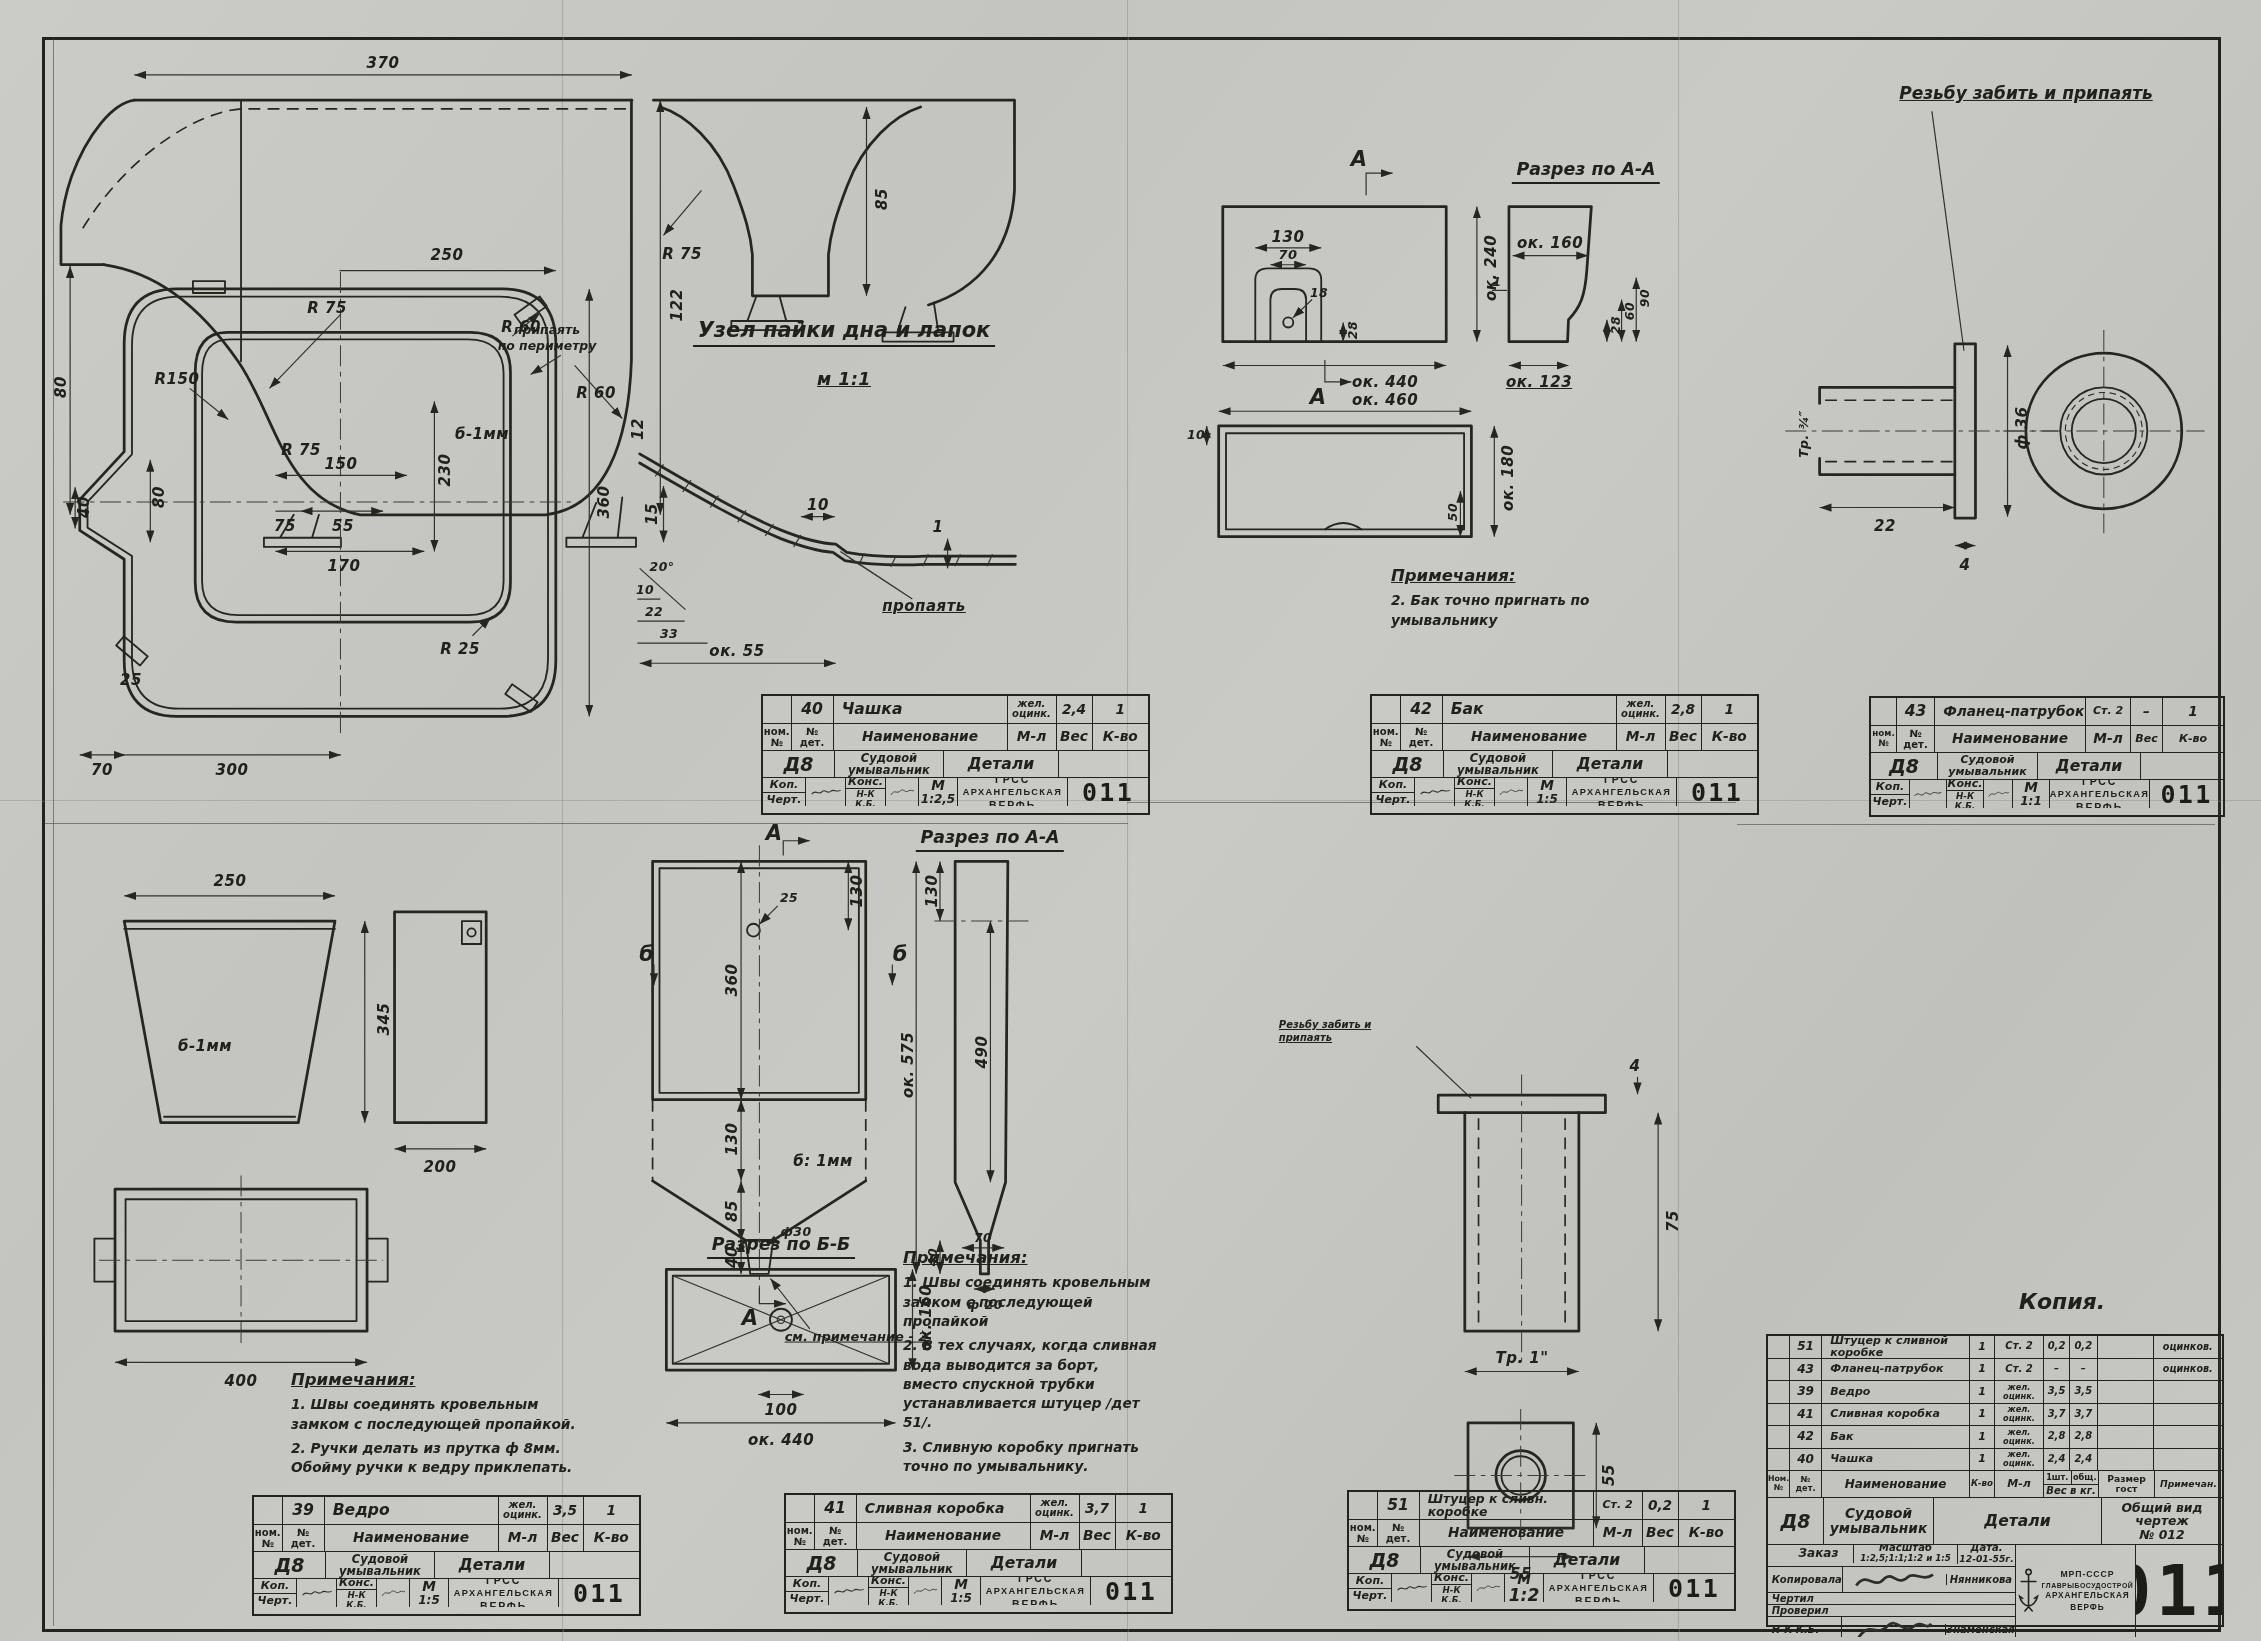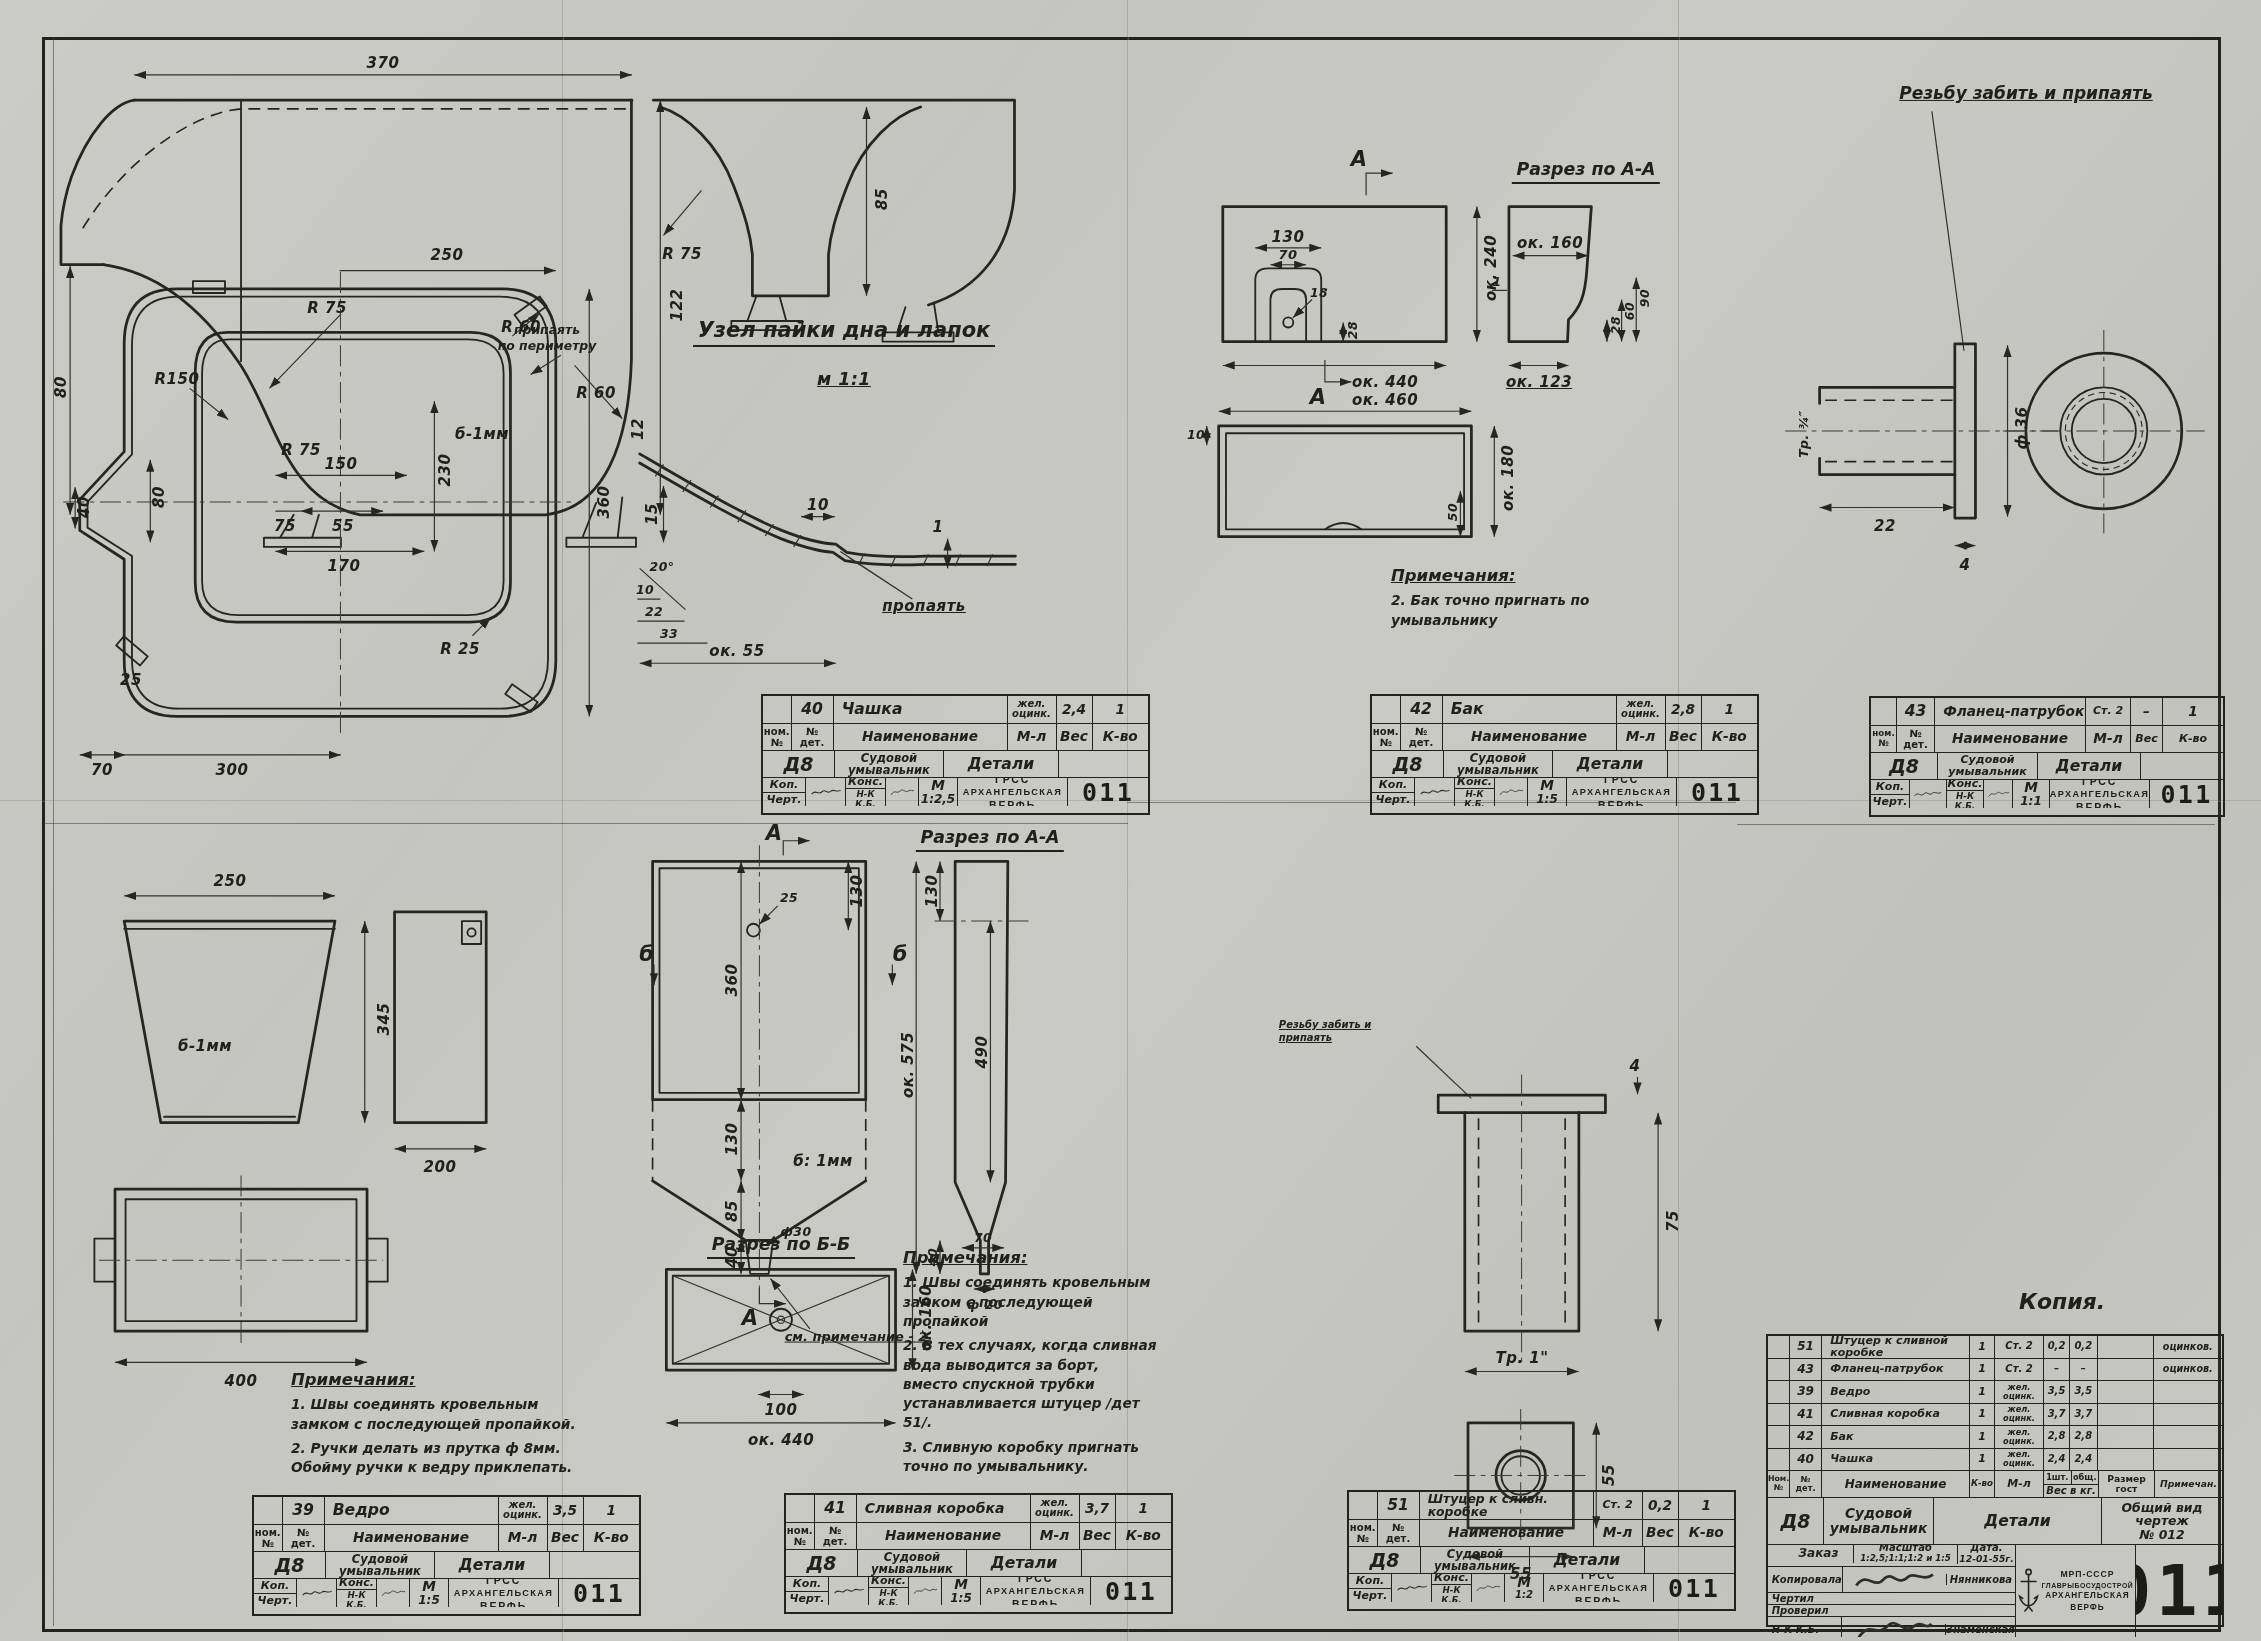--- a/index.html
+++ b/index.html
@@ -969,21 +969,21 @@
           <span style="font-size:8.7px;">Н-К
 К.Б.</span>
         </div>
       <div class="td" style="width:33px;">
           <svg class="sig" viewBox="0 0 100 30">
             <path d="M8 26 C22 2 30 26 44 10 C54 0 62 22 76 10 C84 4 90 16 95 8"></path>
           </svg>
         </div>
       <div class="td mcell" style="width:39px;">
           <span class="hw">М</span>
-          <span class="hw" style="font-size:10px;">1:2</span>
+          <span class="hw" style="font-size:17px;">1:2</span>
         </div>
       <div class="td org" style="width:110px;flex-direction:column;">
           <span>ГРСС</span>
           <span class="o1">АРХАНГЕЛЬСКАЯ</span>
           <span>ВЕРФЬ</span>
         </div>
       <div class="td gr">
           <span class="num">011</span>
         </div>
     </div>

